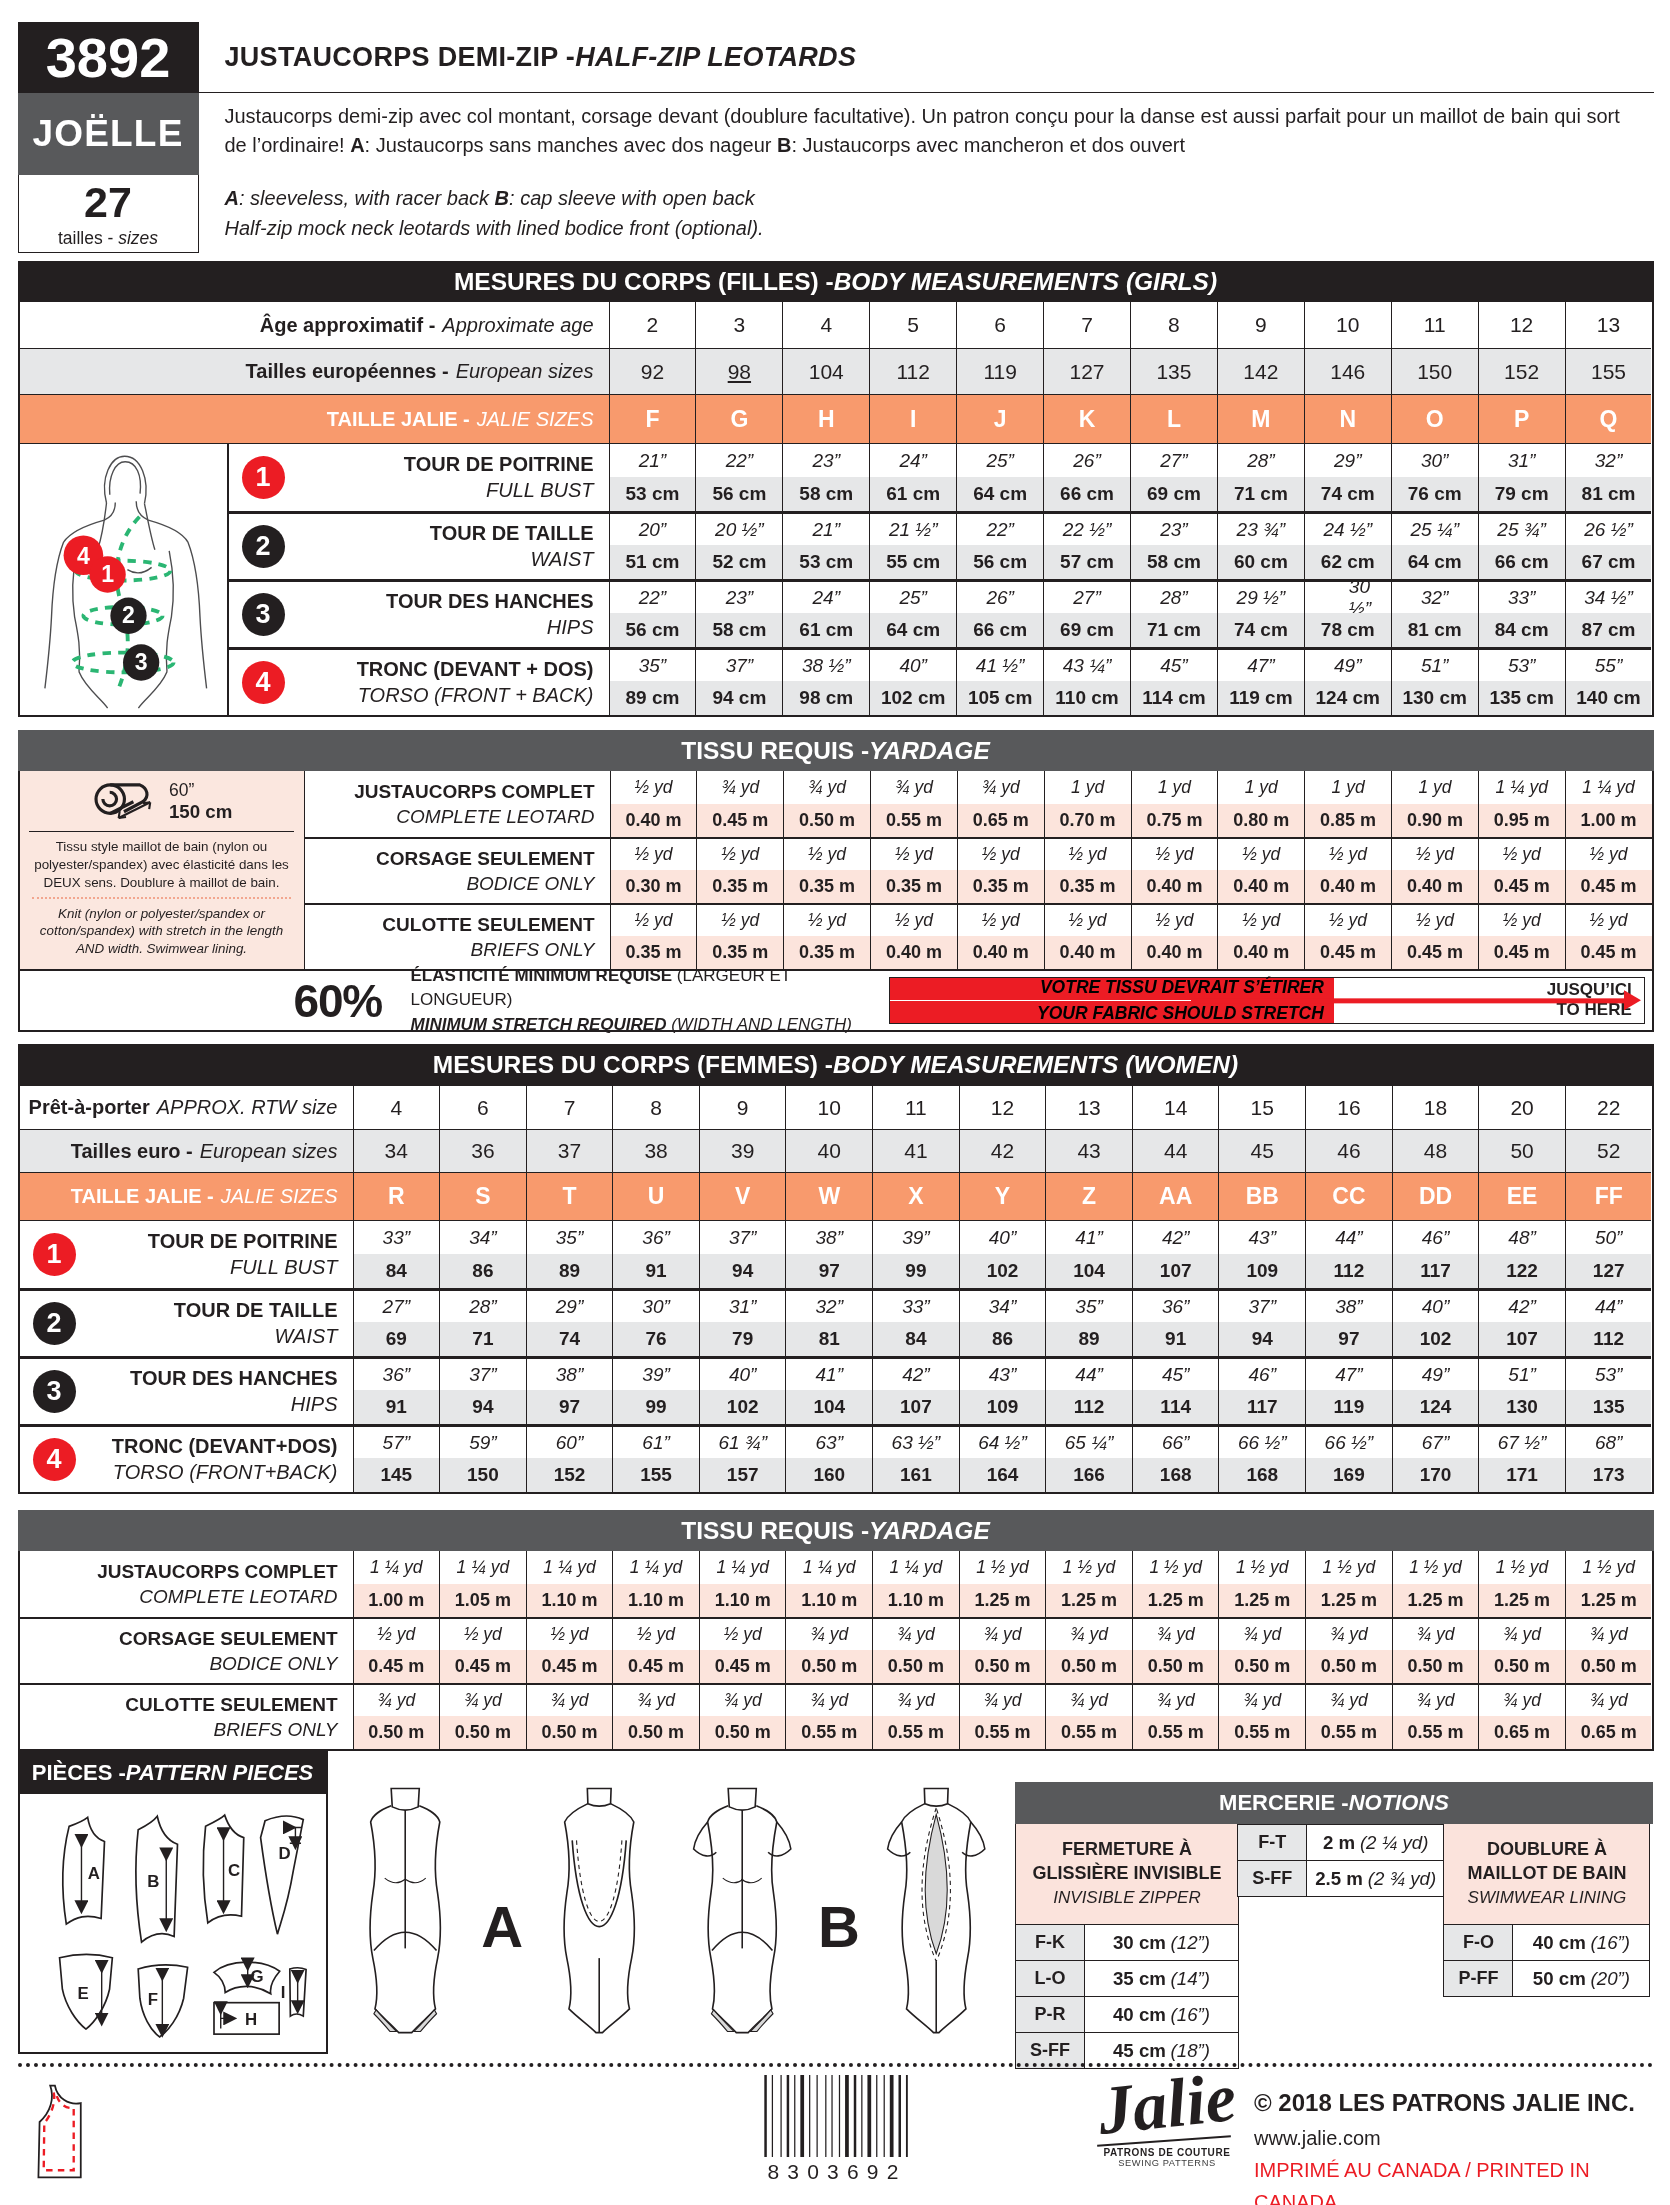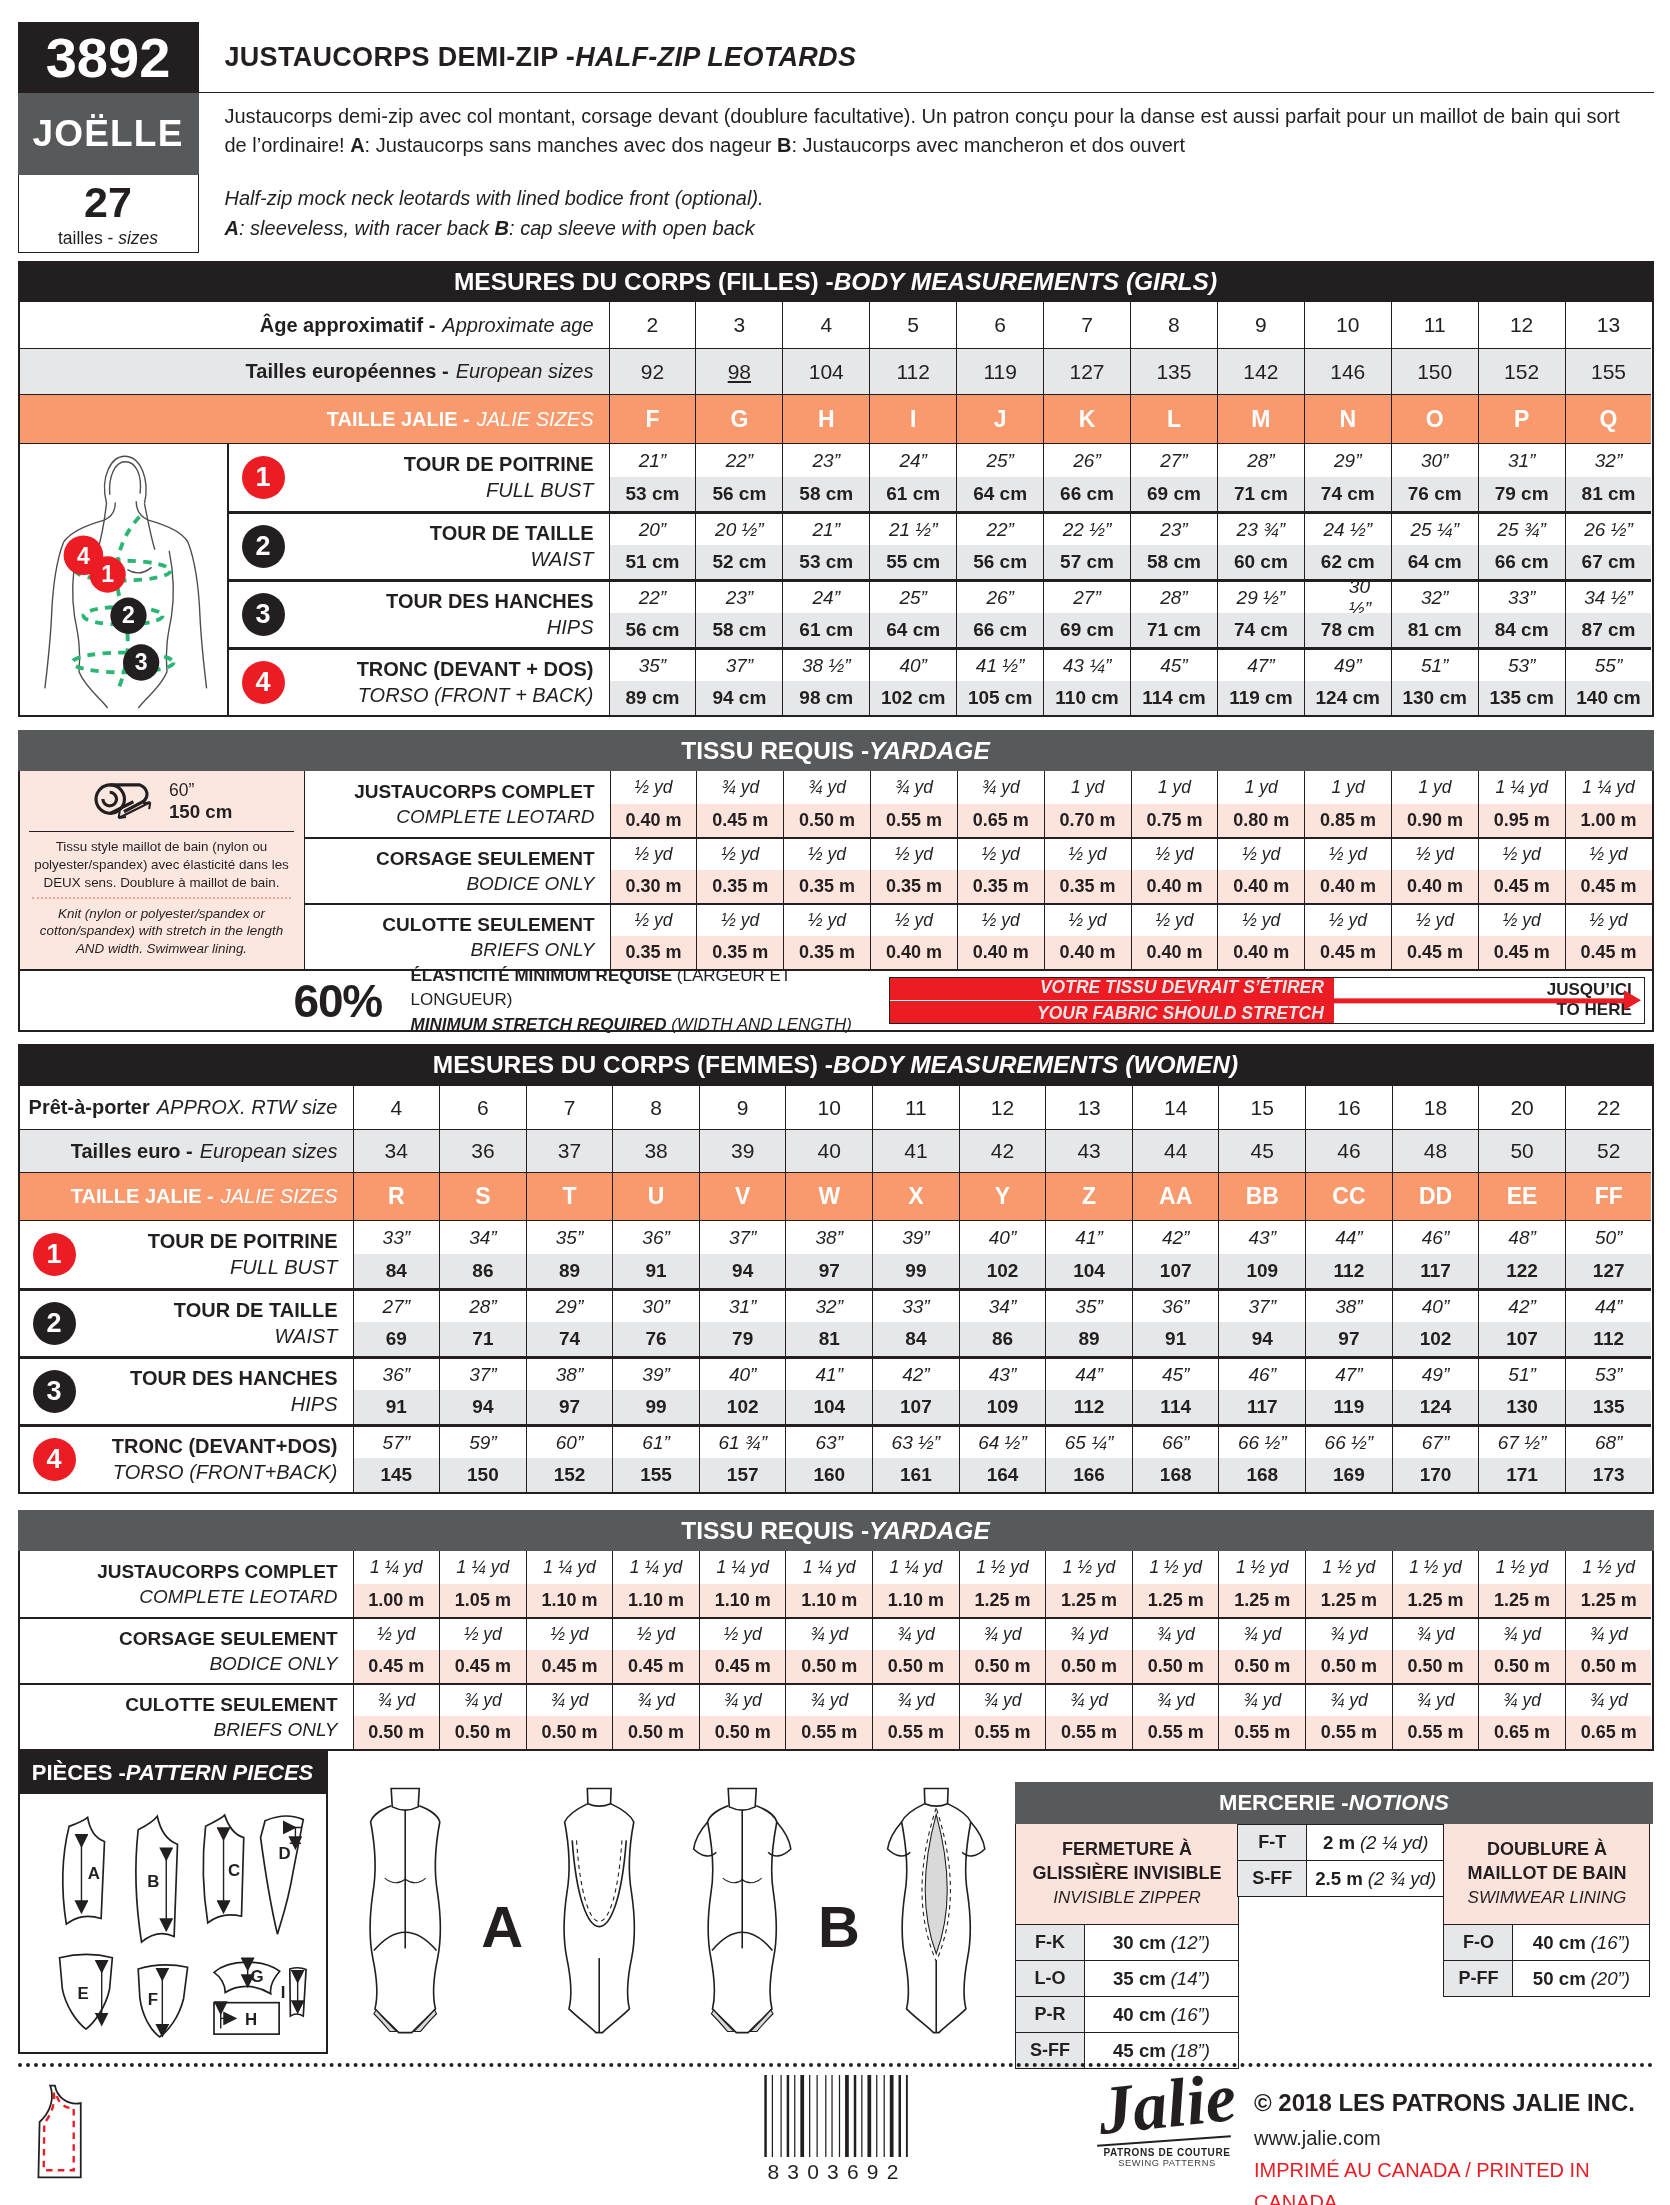--- a/index.html
+++ b/index.html
@@ -69,21 +69,21 @@
   #panel-top .w1{font-size:17.5px;}
   #panel-top .w2{font-size:18.7px;font-weight:bold;}
   #panel-fr{font-size:13.4px;line-height:1.32;text-align:center;padding-top:5.8px;}
   #panel-dots{border-top:2.9px dotted #f2a68f;margin:5.8px 3.5px;}
   #panel-en{font-size:13.4px;line-height:1.3;text-align:center;font-style:italic;}
 
   #gy-stretch{border-top:2.3px solid #231f20;height:61px;display:flex;align-items:center;}
   #s-pct{margin-left:274px;width:117px;font-size:46px;font-weight:bold;letter-spacing:-1.2px;}
   #s-txt{width:478px;font-size:17px;line-height:1.45;}
   #s-box{flex:1;height:47px;border:1.8px solid #231f20;margin-right:7px;position:relative;display:flex;}
-  #s-red{width:59%;background:#ec1c24;color:#e5e5e5;display:flex;flex-direction:column;justify-content:center;
+  #s-red{width:59%;background:#ec1c24;color:#000000;display:flex;flex-direction:column;justify-content:center;
          align-items:flex-end;padding-right:10.5px;font-size:17.5px;line-height:1.2;}
   #s-red .ln{border-top:1.2px solid #fff;width:100%;margin:1.8px 0;}
   #s-white{flex:1;display:flex;flex-direction:column;justify-content:space-between;align-items:flex-end;
            padding:2.3px 11.7px 3.5px 0;font-size:17px;}
   #s-arrow{position:absolute;top:50%;transform:translateY(-50%);left:40%;right:17.5px;height:5.3px;background:#ec1c24;}
   #s-arrow:after{content:"";position:absolute;right:-15px;top:50%;transform:translateY(-50%);
                  border-left:17.5px solid #ec1c24;border-top:10px solid transparent;border-bottom:10px solid transparent;}
 
   
   #pieces{position:absolute;left:17.5px;top:1751px;width:310px;}
@@ -132,22 +132,22 @@
       <span>JUSTAUCORPS DEMI-ZIP - </span>
         <span class="it">HALF-ZIP LEOTARDS</span>
     </div>
     <div id="name-box">JOËLLE</div>
     <div id="desc-fr"><span class="">Justaucorps demi-zip avec col montant, corsage devant (doublure facultative). Un patron conçu pour la danse est aussi parfait pour un maillot de bain qui sort de l’ordinaire! </span><span class="b ">A</span><span class="">: Justaucorps sans manches avec dos nageur </span><span class="b ">B</span><span class="">: Justaucorps avec mancheron et dos ouvert</span></div>
     <div id="sizes-box">
       <div class="n">27</div>
       <div class="t"><span>tailles - </span><span class="it">sizes</span></div>
     </div>
     <div id="desc-en">
+      <div><span class="b it">A</span><span class="it">: sleeveless, with racer back  </span><span class="b it">B</span><span class="it">: cap sleeve with open back</span></div>
       <div><span class="it">Half-zip mock neck leotards with lined bodice front (optional).</span></div>
-      <div><span class="b it">A</span><span class="it">: sleeveless, with racer back  </span><span class="b it">B</span><span class="it">: cap sleeve with open back</span></div>
     </div>
   </div>
 </div>
 
 <div class="sec" style="top:261px">
   <div class="band">
     <span class="b">MESURES DU CORPS (FILLES) - </span>
       <span class="b it">BODY MEASUREMENTS (GIRLS)</span>
   </div>
   <div id="girls-grid" class="mgrid">

